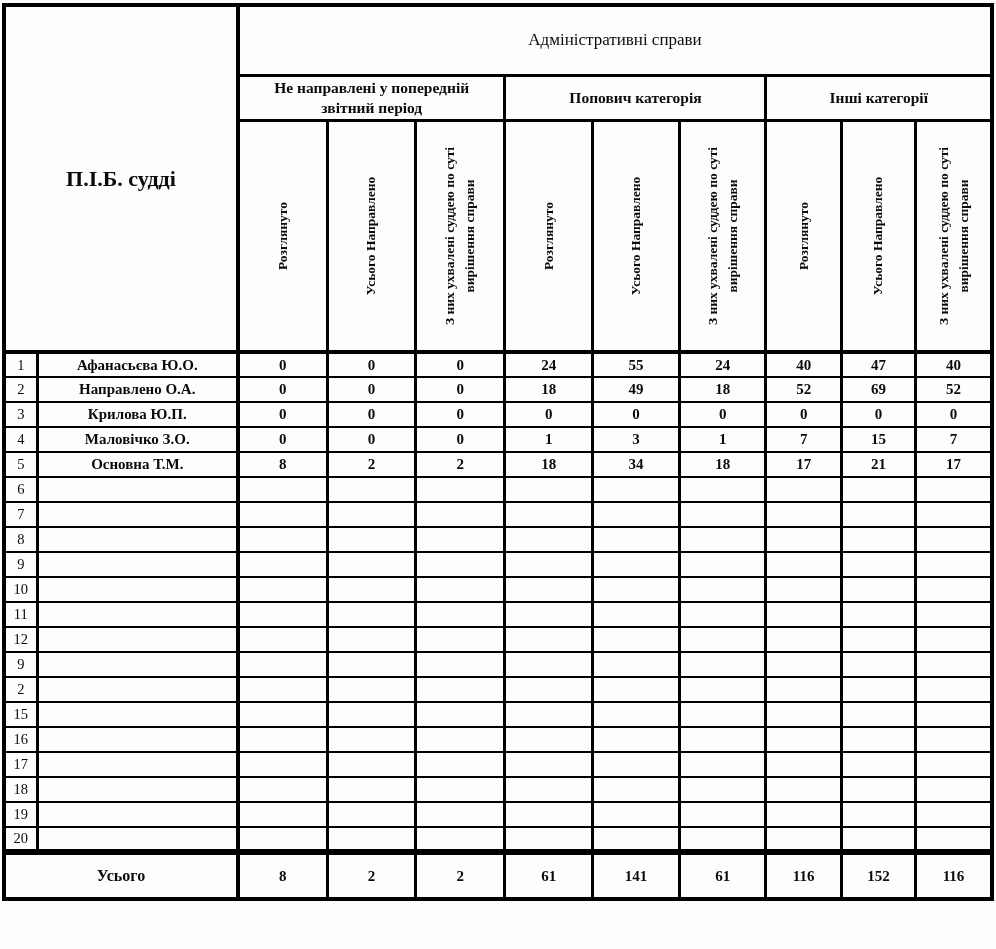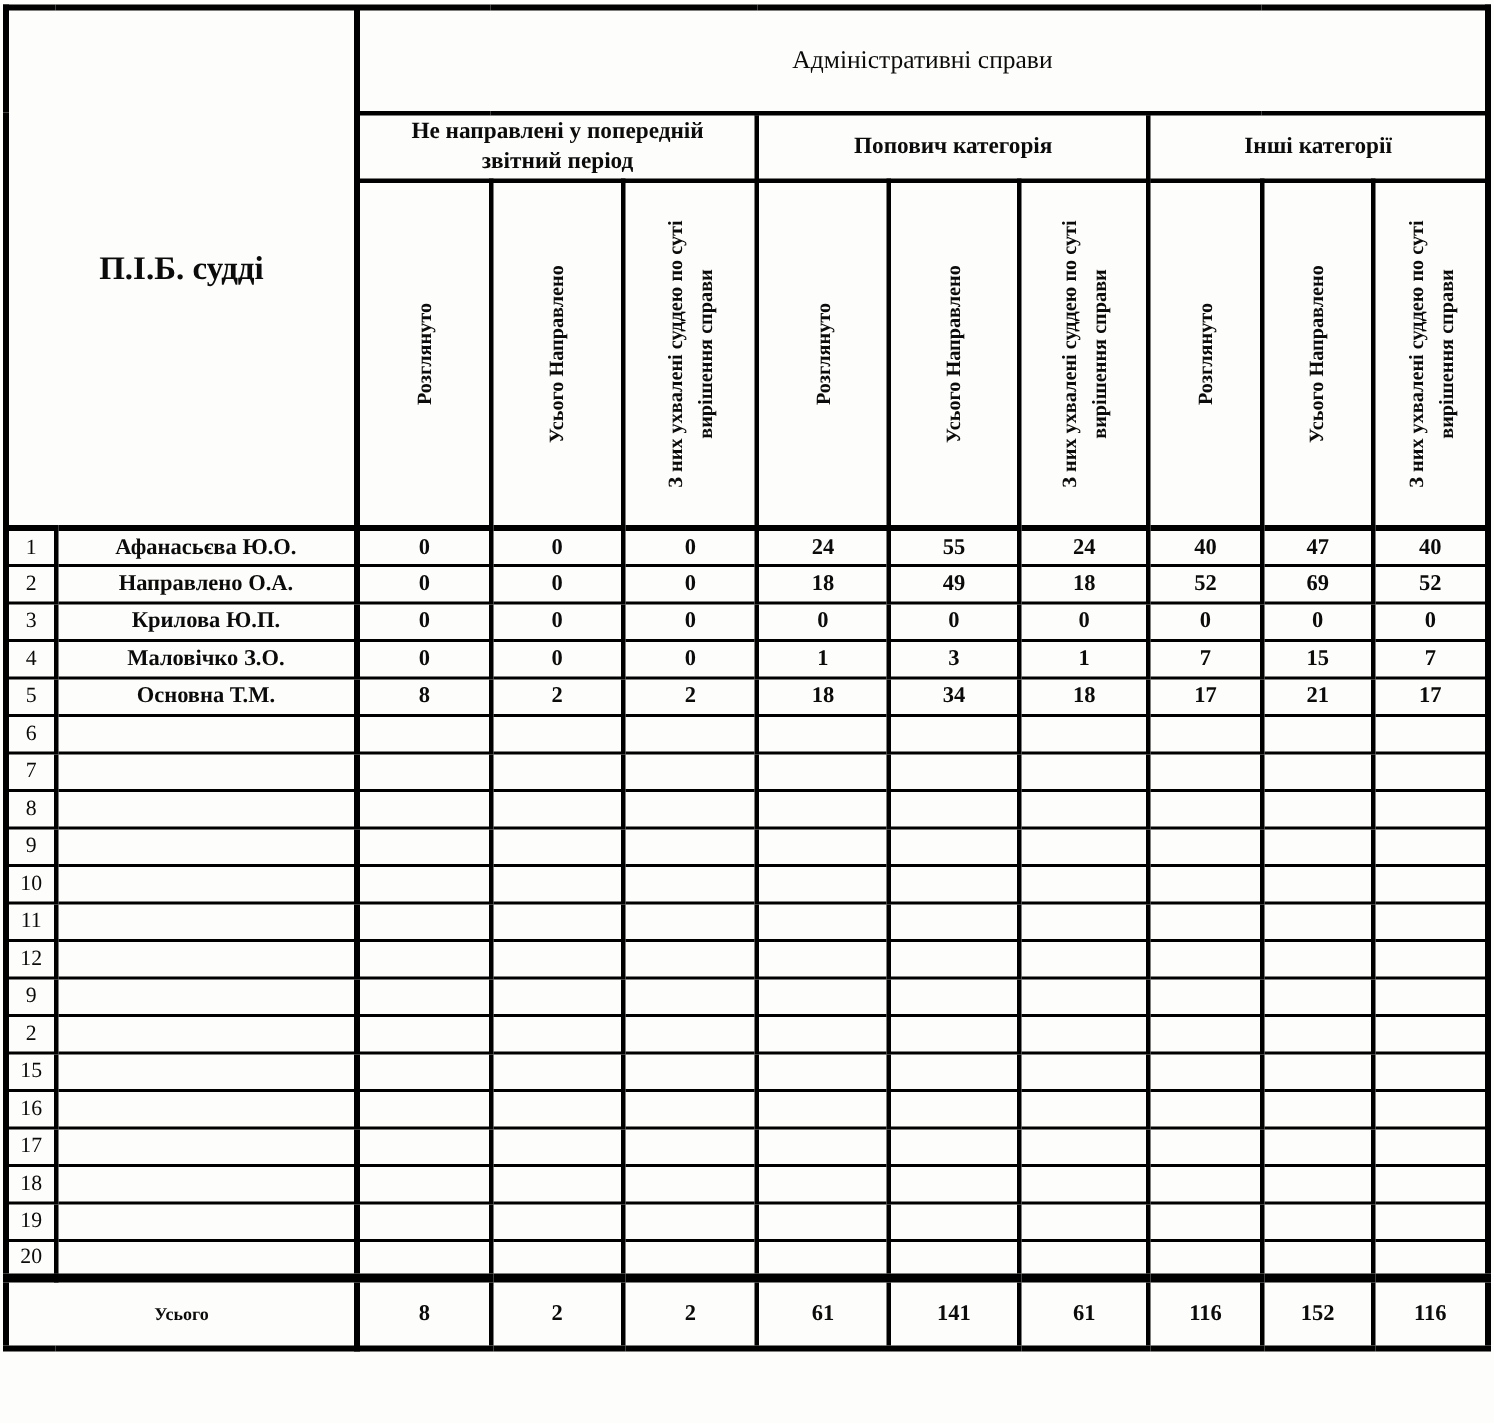--- a/index.html
+++ b/index.html
@@ -45,21 +45,21 @@
     line-height: 1.45;
     white-space: normal;
   }
   
   .num-cell  { height: 25px; font-size: 14.5px; font-weight: normal; border-right-width: 3px; }
   .name-cell { font-weight: bold; font-size: 15px; border-right-width: 4px; }
   .val-cell  { font-weight: bold; font-size: 15px; }
   tr.first-data td { border-top-width: 4px; }
   
   tr.totals-row td { height: 47px; border-top-width: 6px; border-bottom-width: 4px; font-weight: bold; }
-  .totals-label { font-size: 12px; border-right-width: 4px; }
+  .totals-label { font-size: 16px; border-right-width: 4px; }
   .total-val { font-size: 15px; }
 </style>
 </head>
 <body>
 
 <div class="page">
 <table class="report">
   <colgroup>
     <col style="width:33px">
         <col style="width:200px">

